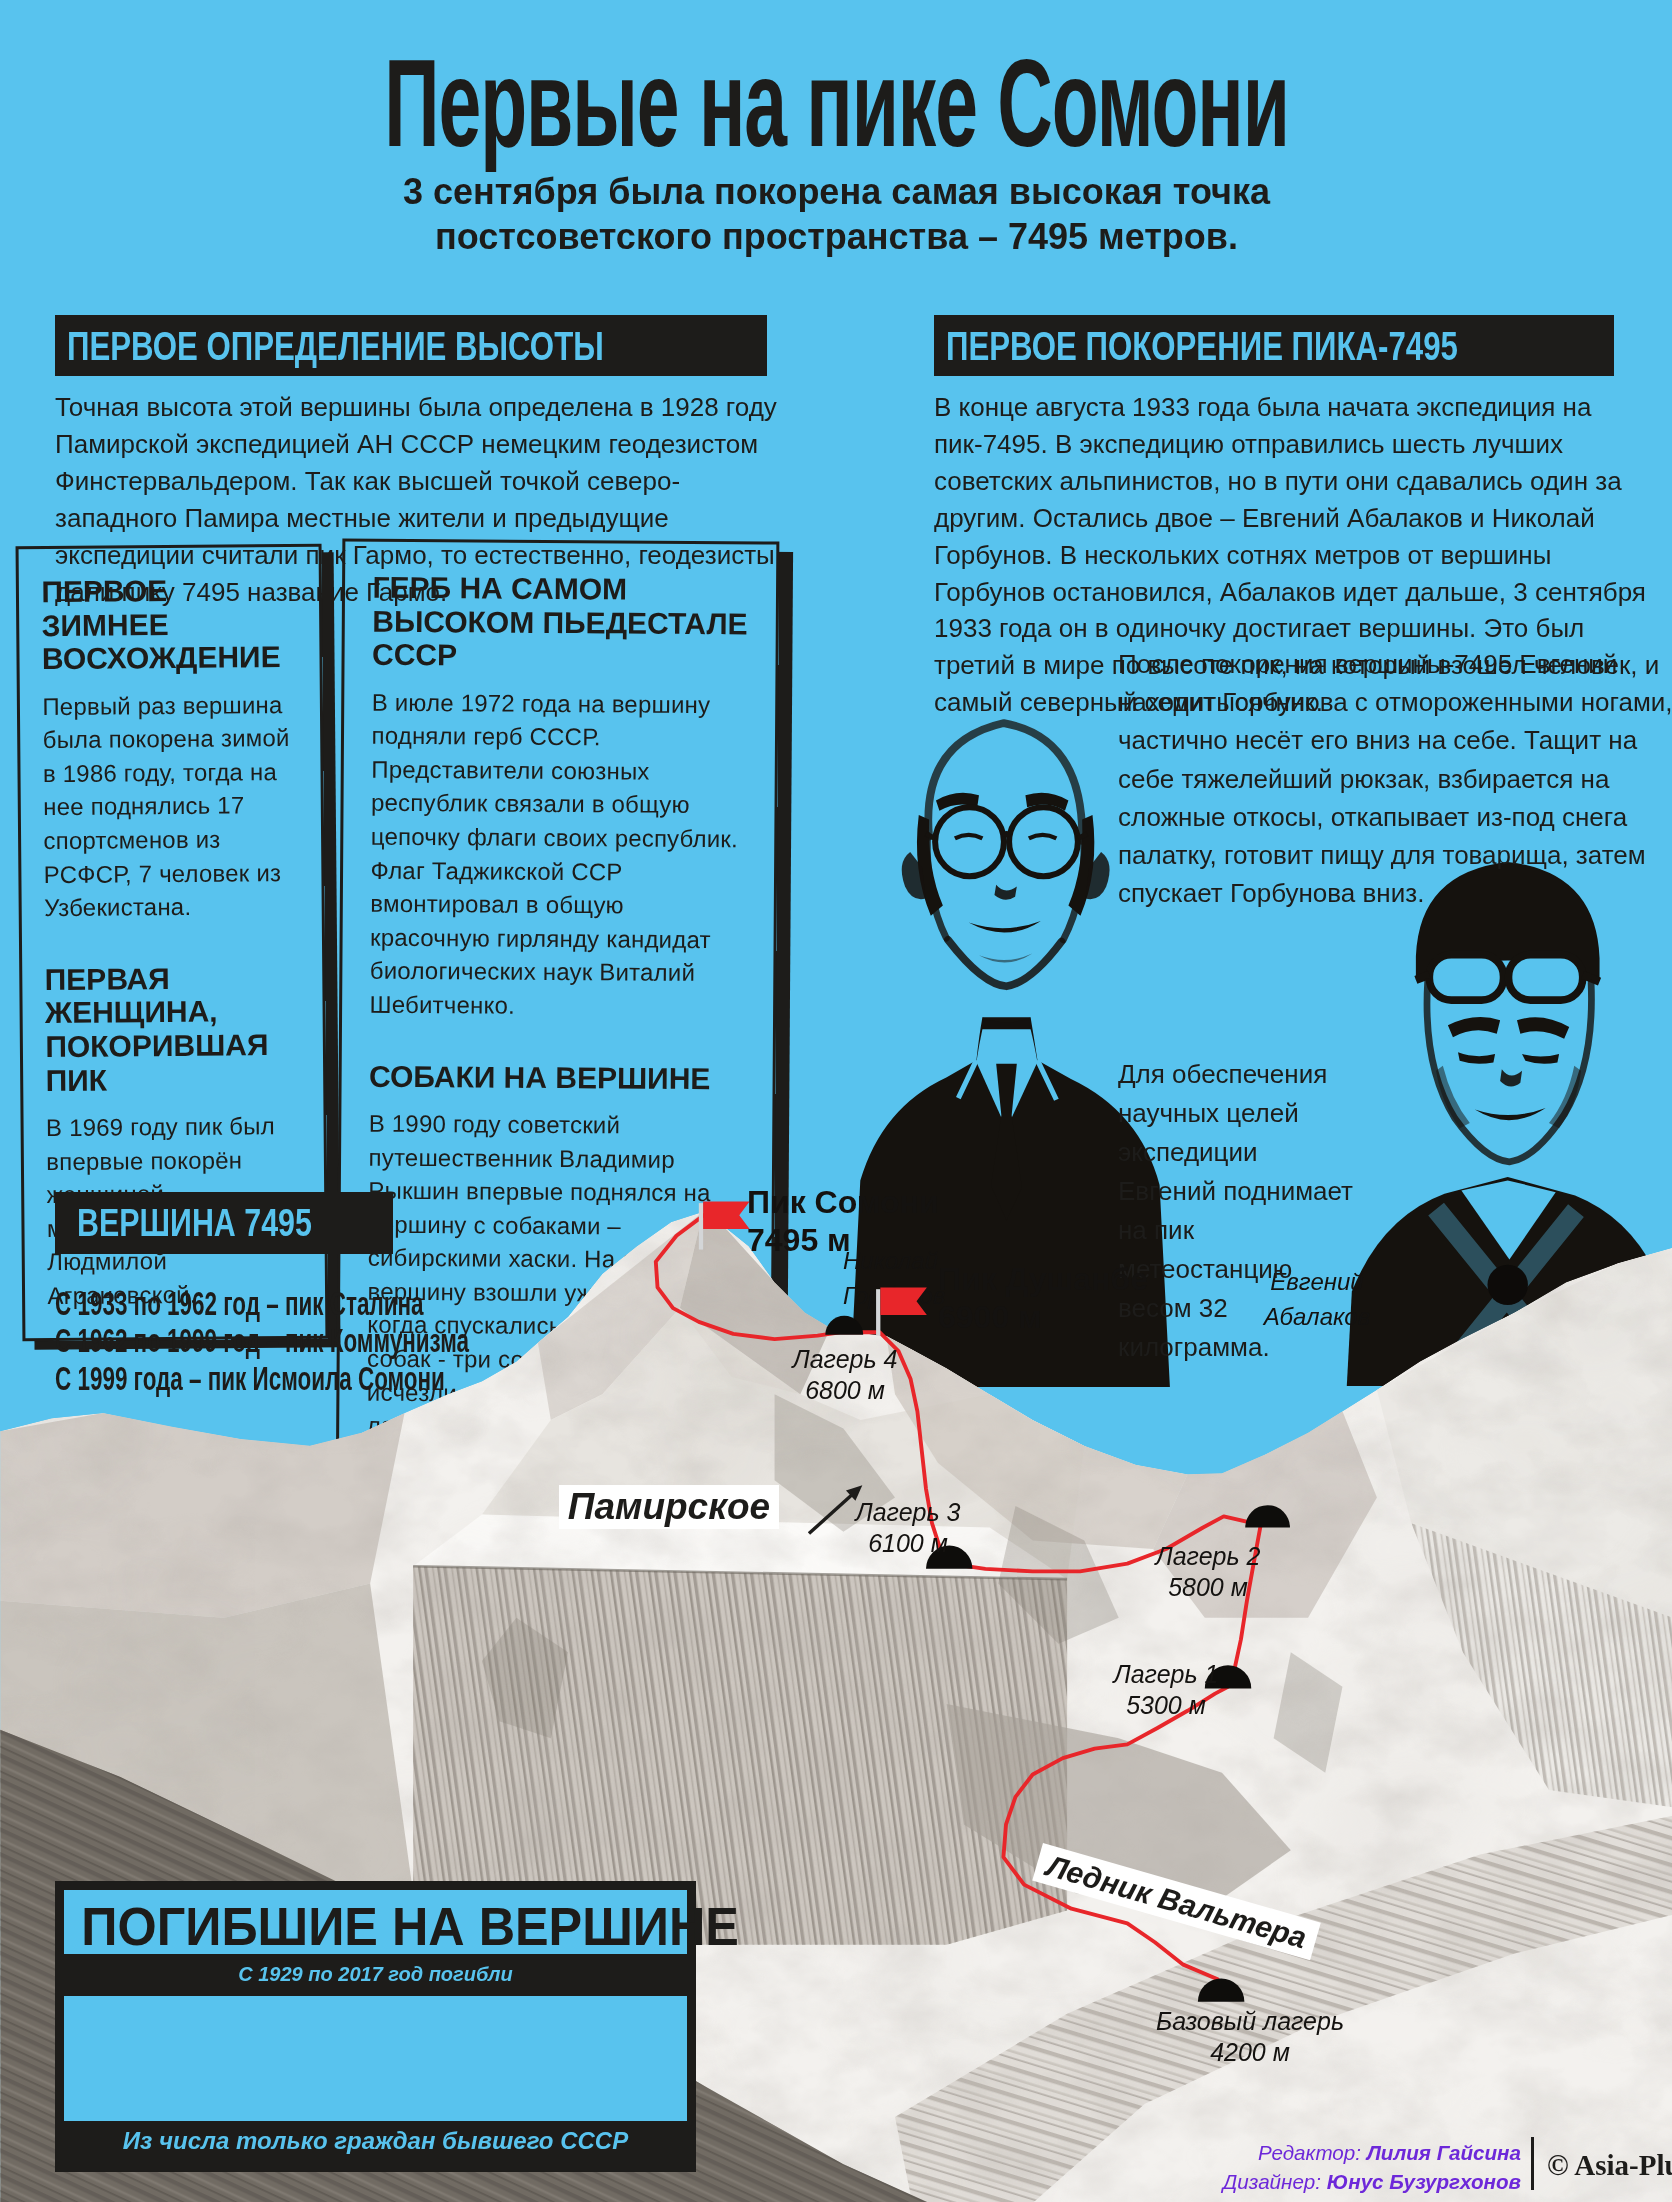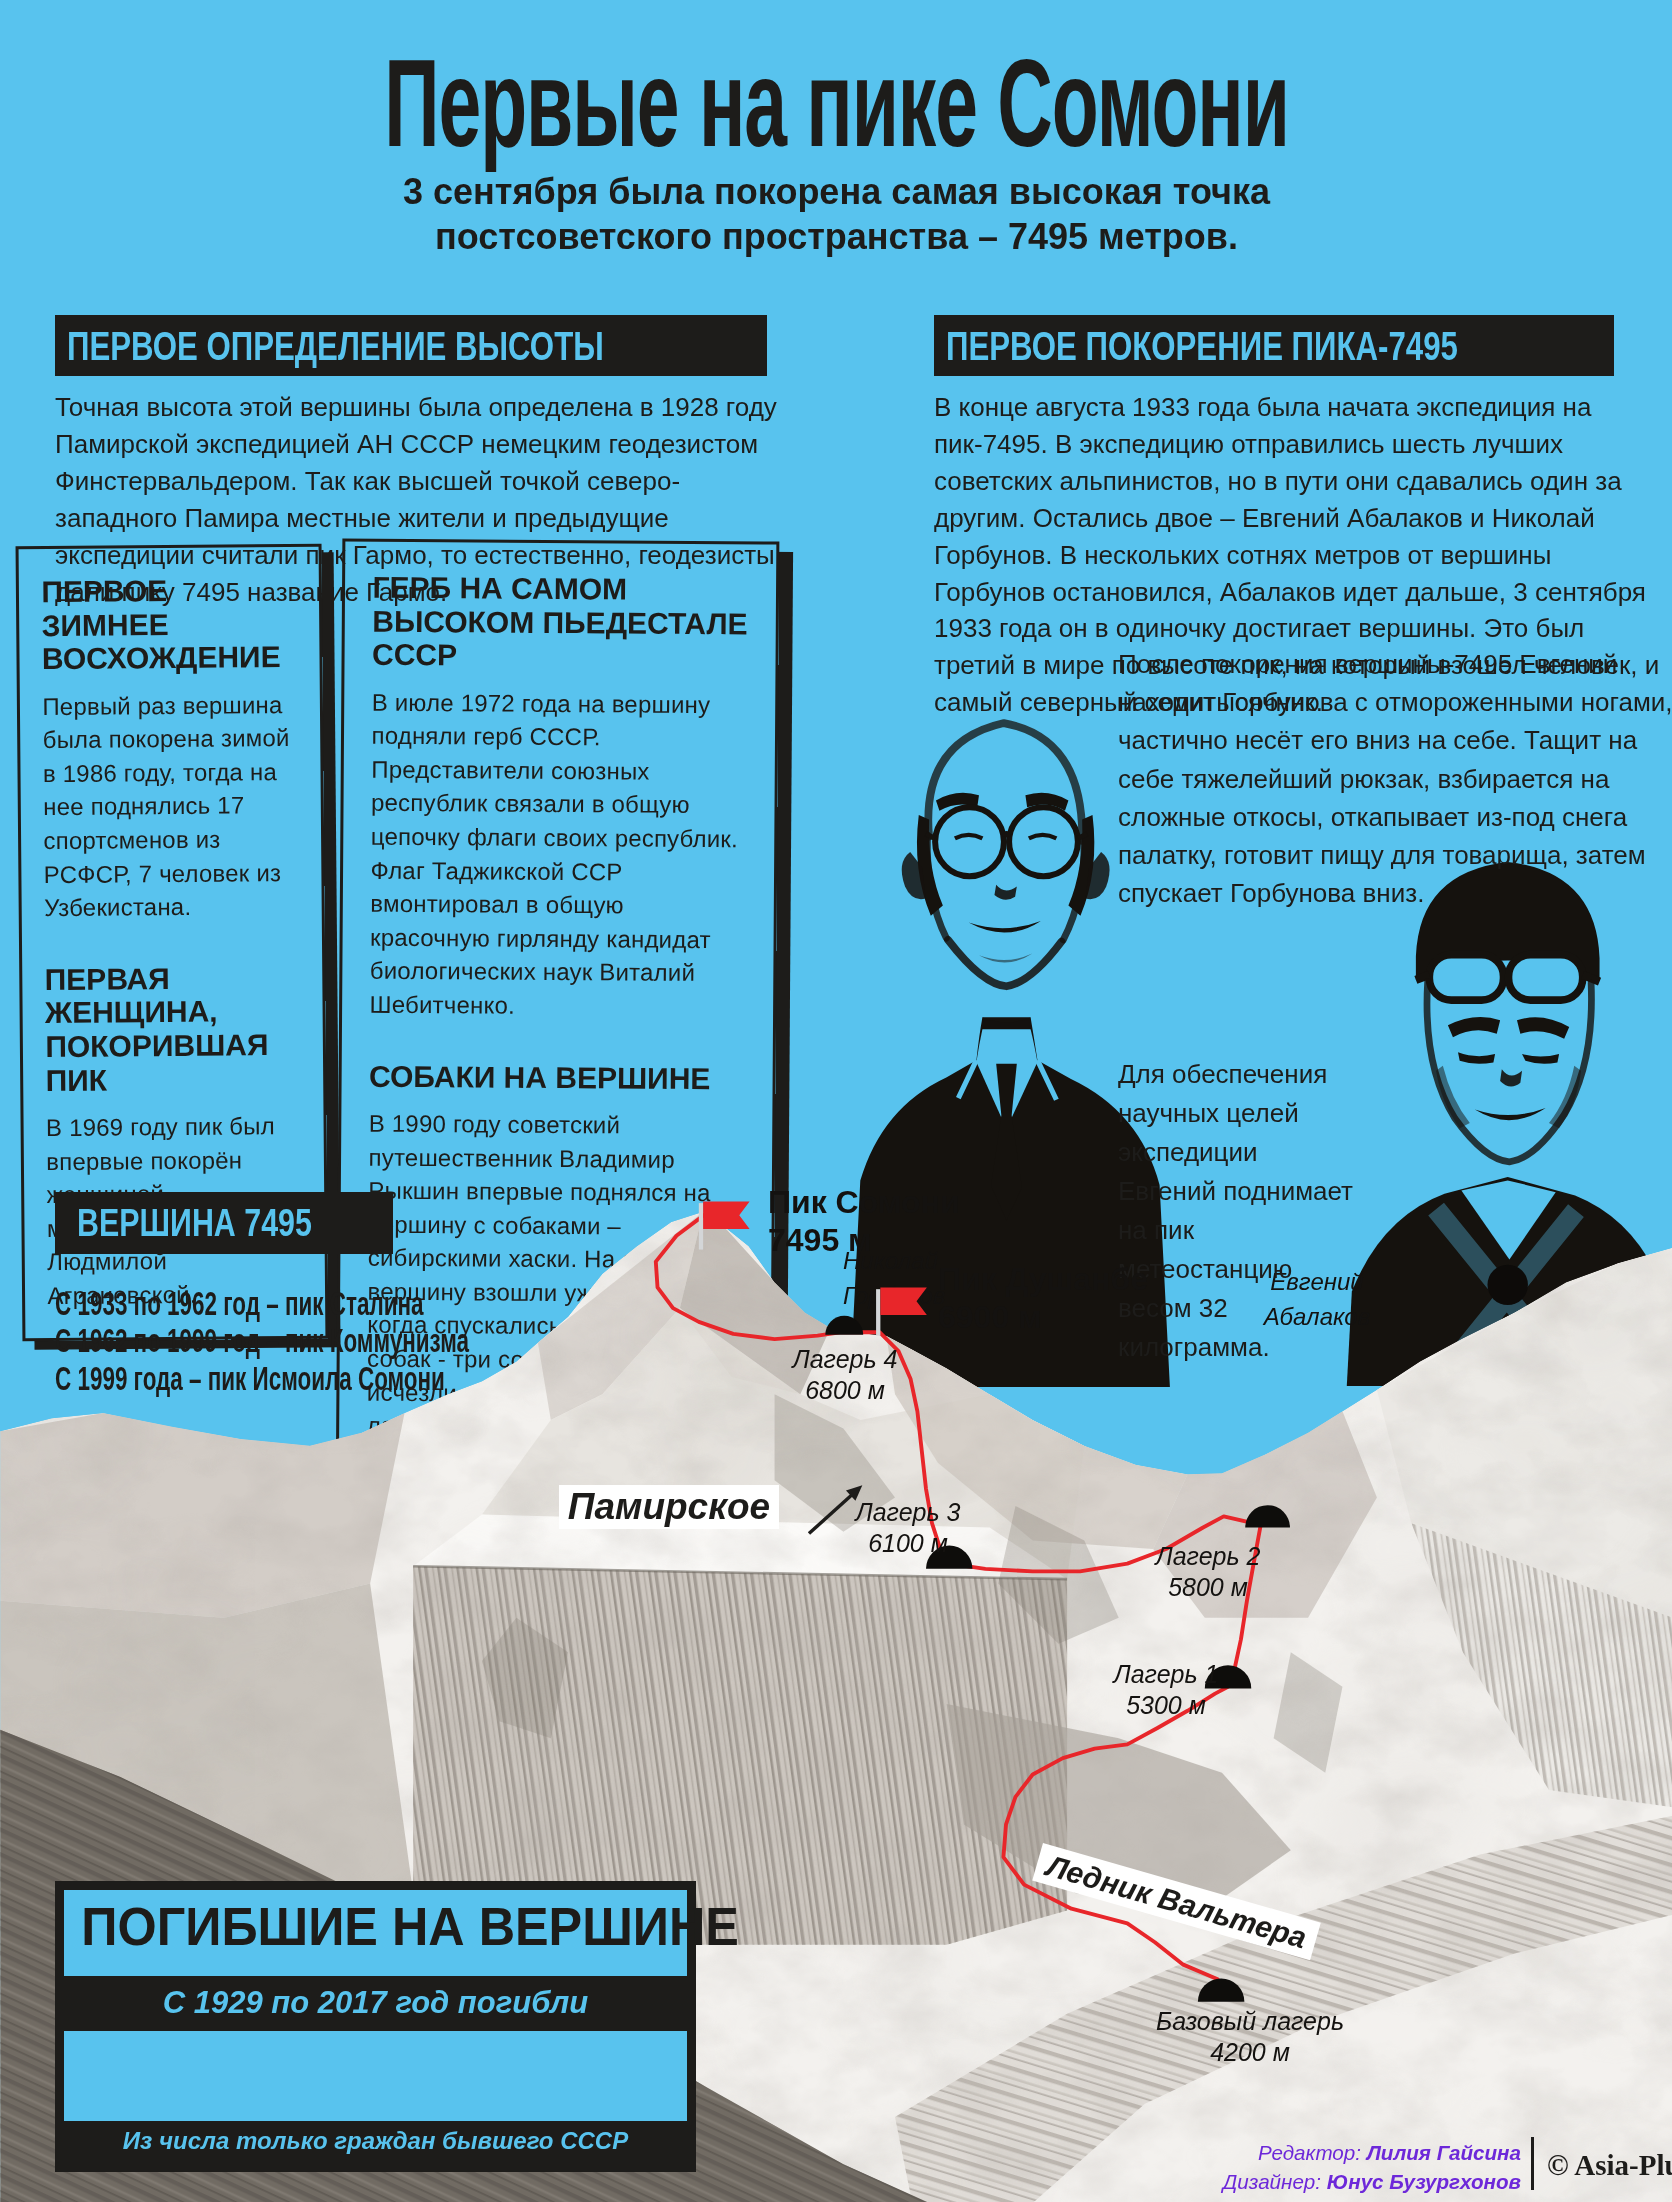--- a/index.html
+++ b/index.html
@@ -22,21 +22,21 @@
   .wlabel span{background:#fff;display:inline-block;padding:1.7px 8.6px}
   .glacier-label{transform:rotate(16deg);transform-origin:0 0}
   .glacier-label span{background:#fff;display:inline-block;padding:2.6px 10.3px;font-weight:bold;font-style:italic;font-size:30px;white-space:nowrap}
   .summit-line{font-weight:bold;font-size:34px;line-height:1.1;white-space:nowrap}
   .summit-line span{display:inline-block;transform:scaleX(.66);transform-origin:0 50%;white-space:nowrap}
   .caption{font-style:italic;font-size:24px;line-height:1.45;color:#141210}
   .deaths{border:9.5px solid #1d1c1a;background:#58c3ee;width:641px;height:291px}
   .deaths .d-title{text-align:center;margin-top:10.3px;font-size:53px;font-weight:bold;line-height:1}
   .deaths .d-title span{display:inline-block;transform:scaleX(.95);white-space:nowrap}
   .deaths .band{background:#1d1c1a;color:#58c3ee;text-align:center;font-style:italic;font-weight:bold}
-  .deaths .band1{margin-top:23px;font-size:31px;padding:8.6px 0 10.3px 0}
+  .deaths .band1{margin-top:1px;font-size:20px;padding:8.6px 0 10.3px 0}
   .deaths .stats{display:flex;padding:13.8px 29px 0 29px}
   .deaths .col{width:50%}
   .deaths .val{font-size:50px;font-weight:bold;line-height:1.15;white-space:nowrap}
   .deaths .lbl{font-size:28px;line-height:1.3;margin-top:3.4px;white-space:nowrap}
   .deaths .band2{position:absolute;left:0;right:0;bottom:0;font-size:24px;padding:6px 0 7.7px 0}
   .credits{font-size:20.6px;font-style:italic;line-height:1.4;text-align:right;color:#6d28d9}
   .credits b{font-weight:bold}
   .logo{font-family:"Liberation Serif",serif;font-weight:bold;font-size:29px;white-space:nowrap}
 </style>
 </head>
@@ -197,21 +197,21 @@
 
   <rect x="812" y="78" width="5" height="54" fill="#d4d6d8"></rect>
   <polygon points="817,76 871,76 859,92 871,108 817,108" fill="#e8262a"></polygon>
   <rect x="1018" y="178" width="5" height="54" fill="#d4d6d8"></rect>
   <polygon points="1023,176 1077,176 1065,192 1077,208 1023,208" fill="#e8262a"></polygon>
 
   <line x1="940" y1="462" x2="990" y2="417" stroke="#1d1c1a" stroke-width="4"></line>
   <polygon points="1002,406 994,424 983,412" fill="#1d1c1a"></polygon>
 </svg>
 
-<div class="abs peak-label" style="left:768px;top:1184px">
+<div class="abs peak-label" style="left:747px;top:1184px">
   <div>Пик Сомони</div>
   <div>7495 м</div>
 </div>
 <div class="abs peak-label" style="left:938px;top:1261px">
   <div>Пик Душанбе</div>
   <div>6900 м</div>
 </div>
 
 <div class="abs camp-label" style="left:772px;top:1344px;width:146px">
   <div>Лагерь 4</div>

